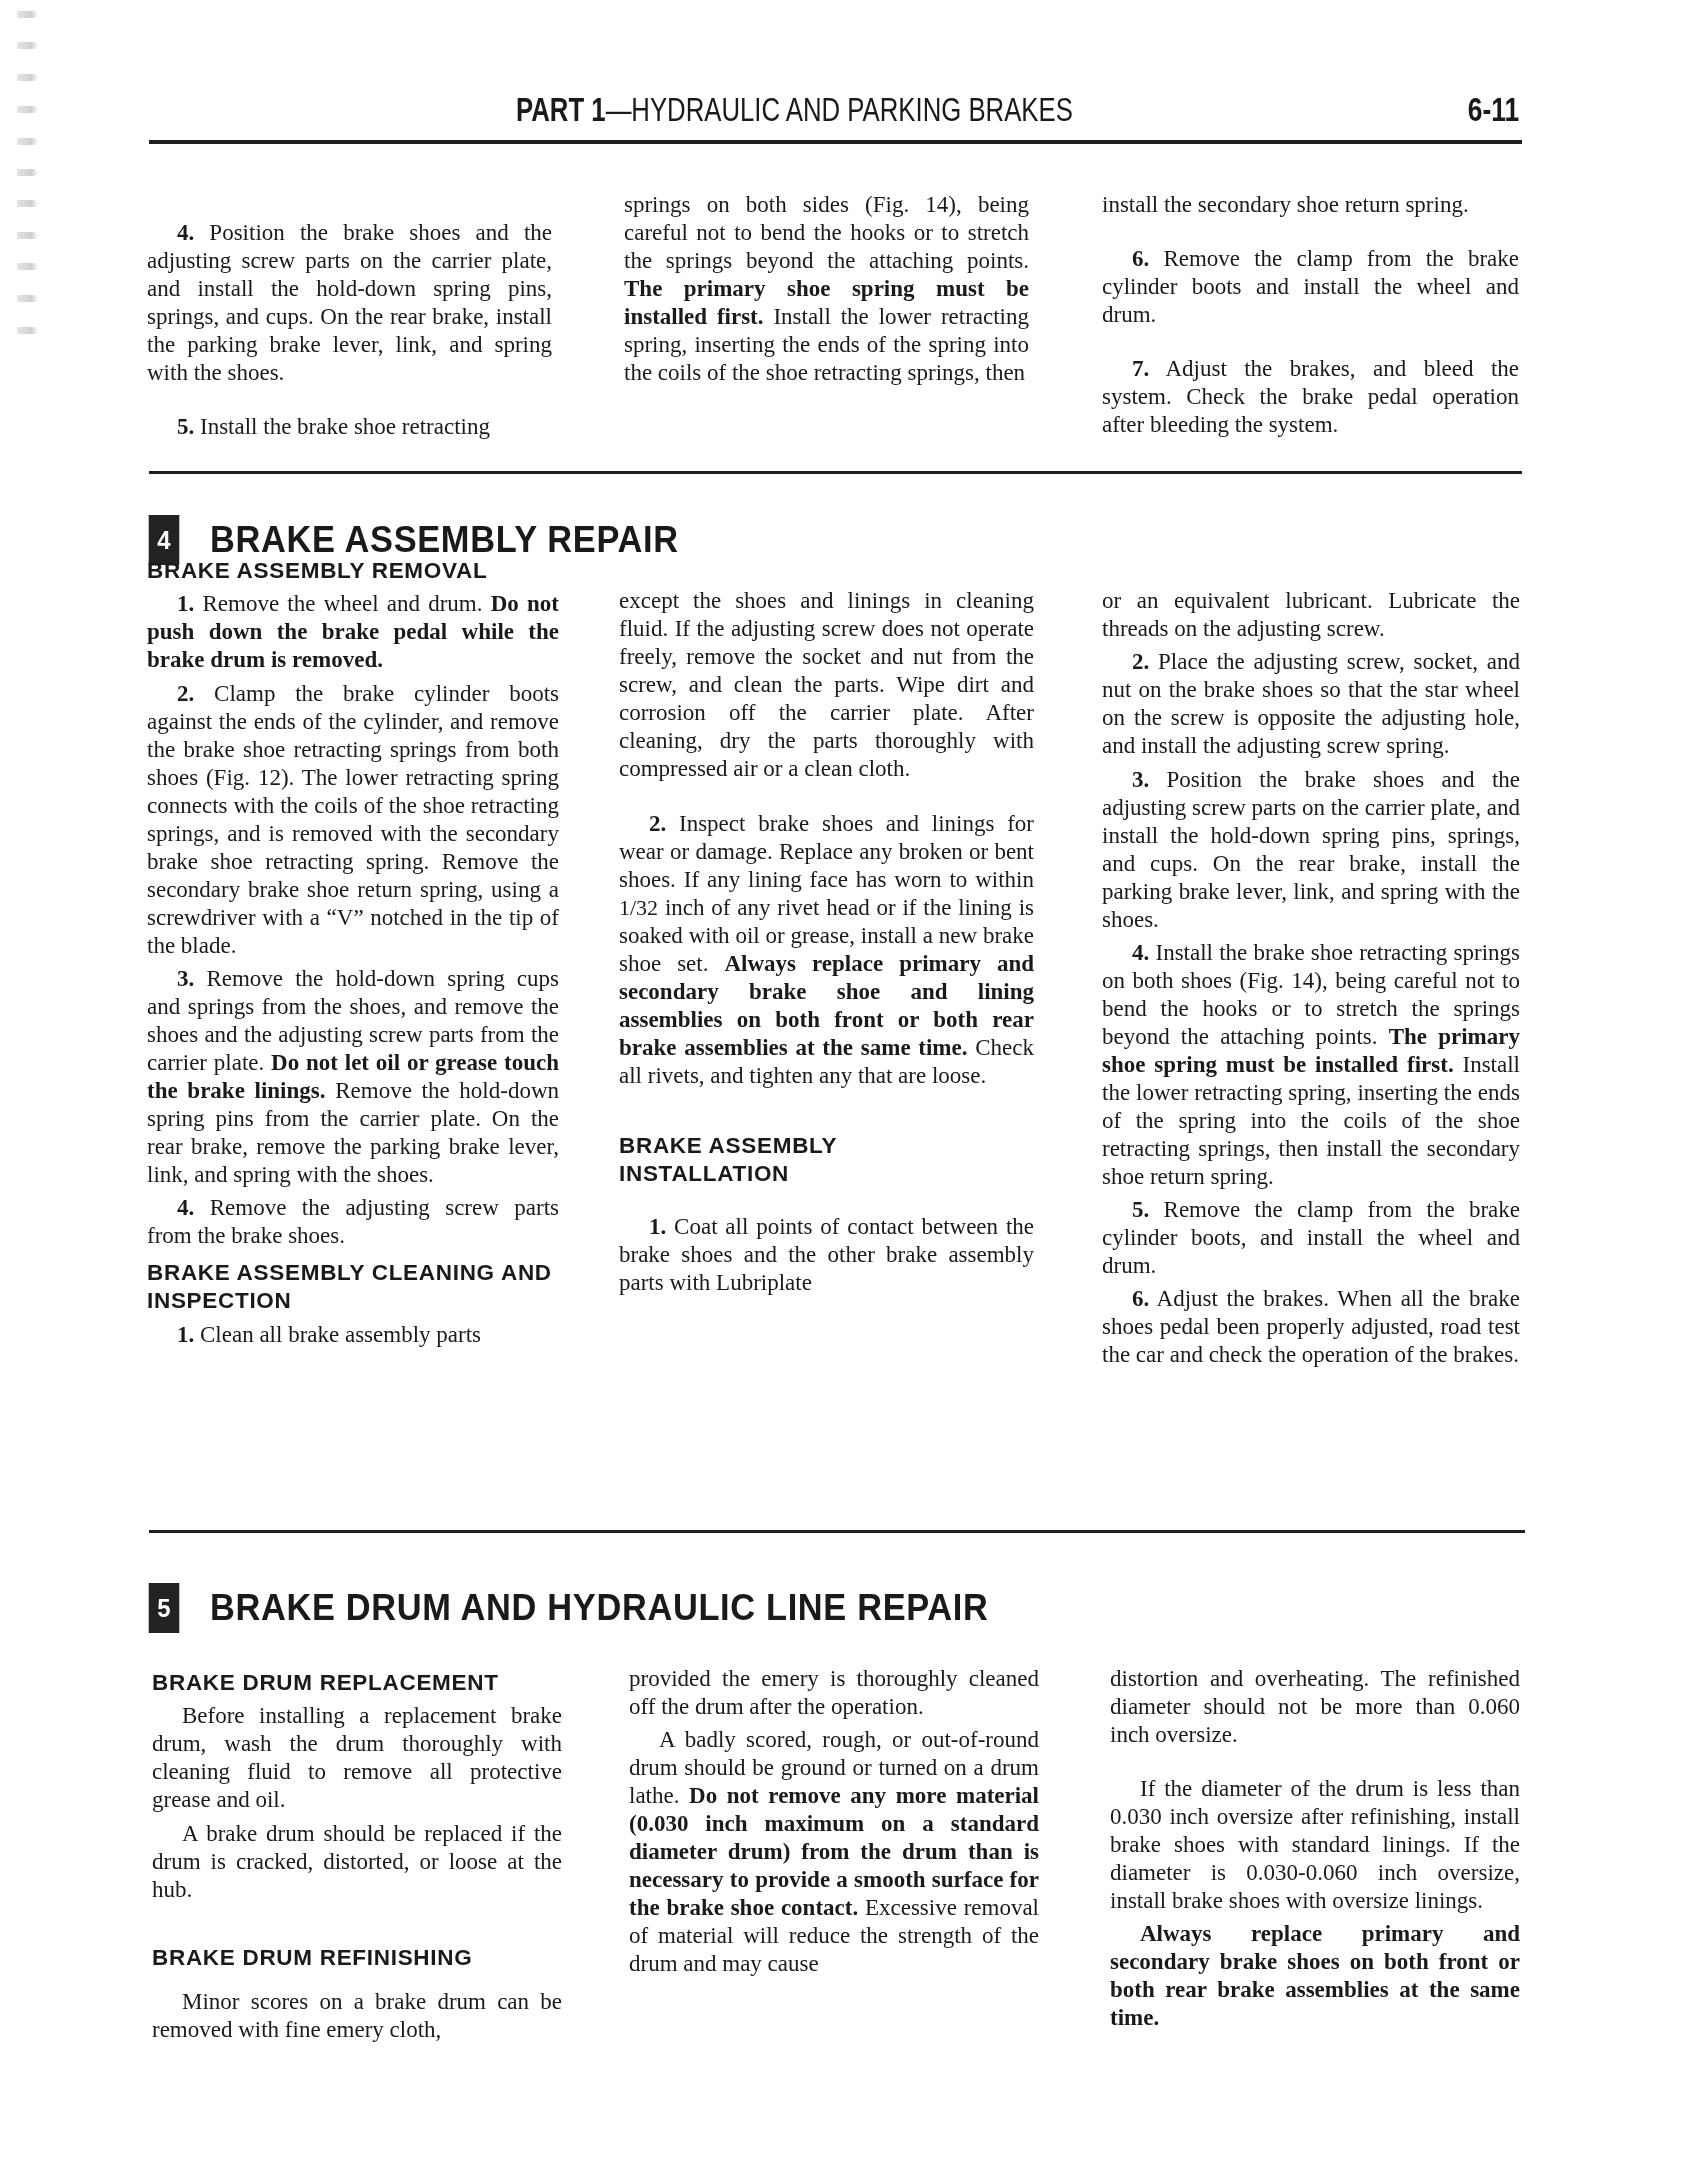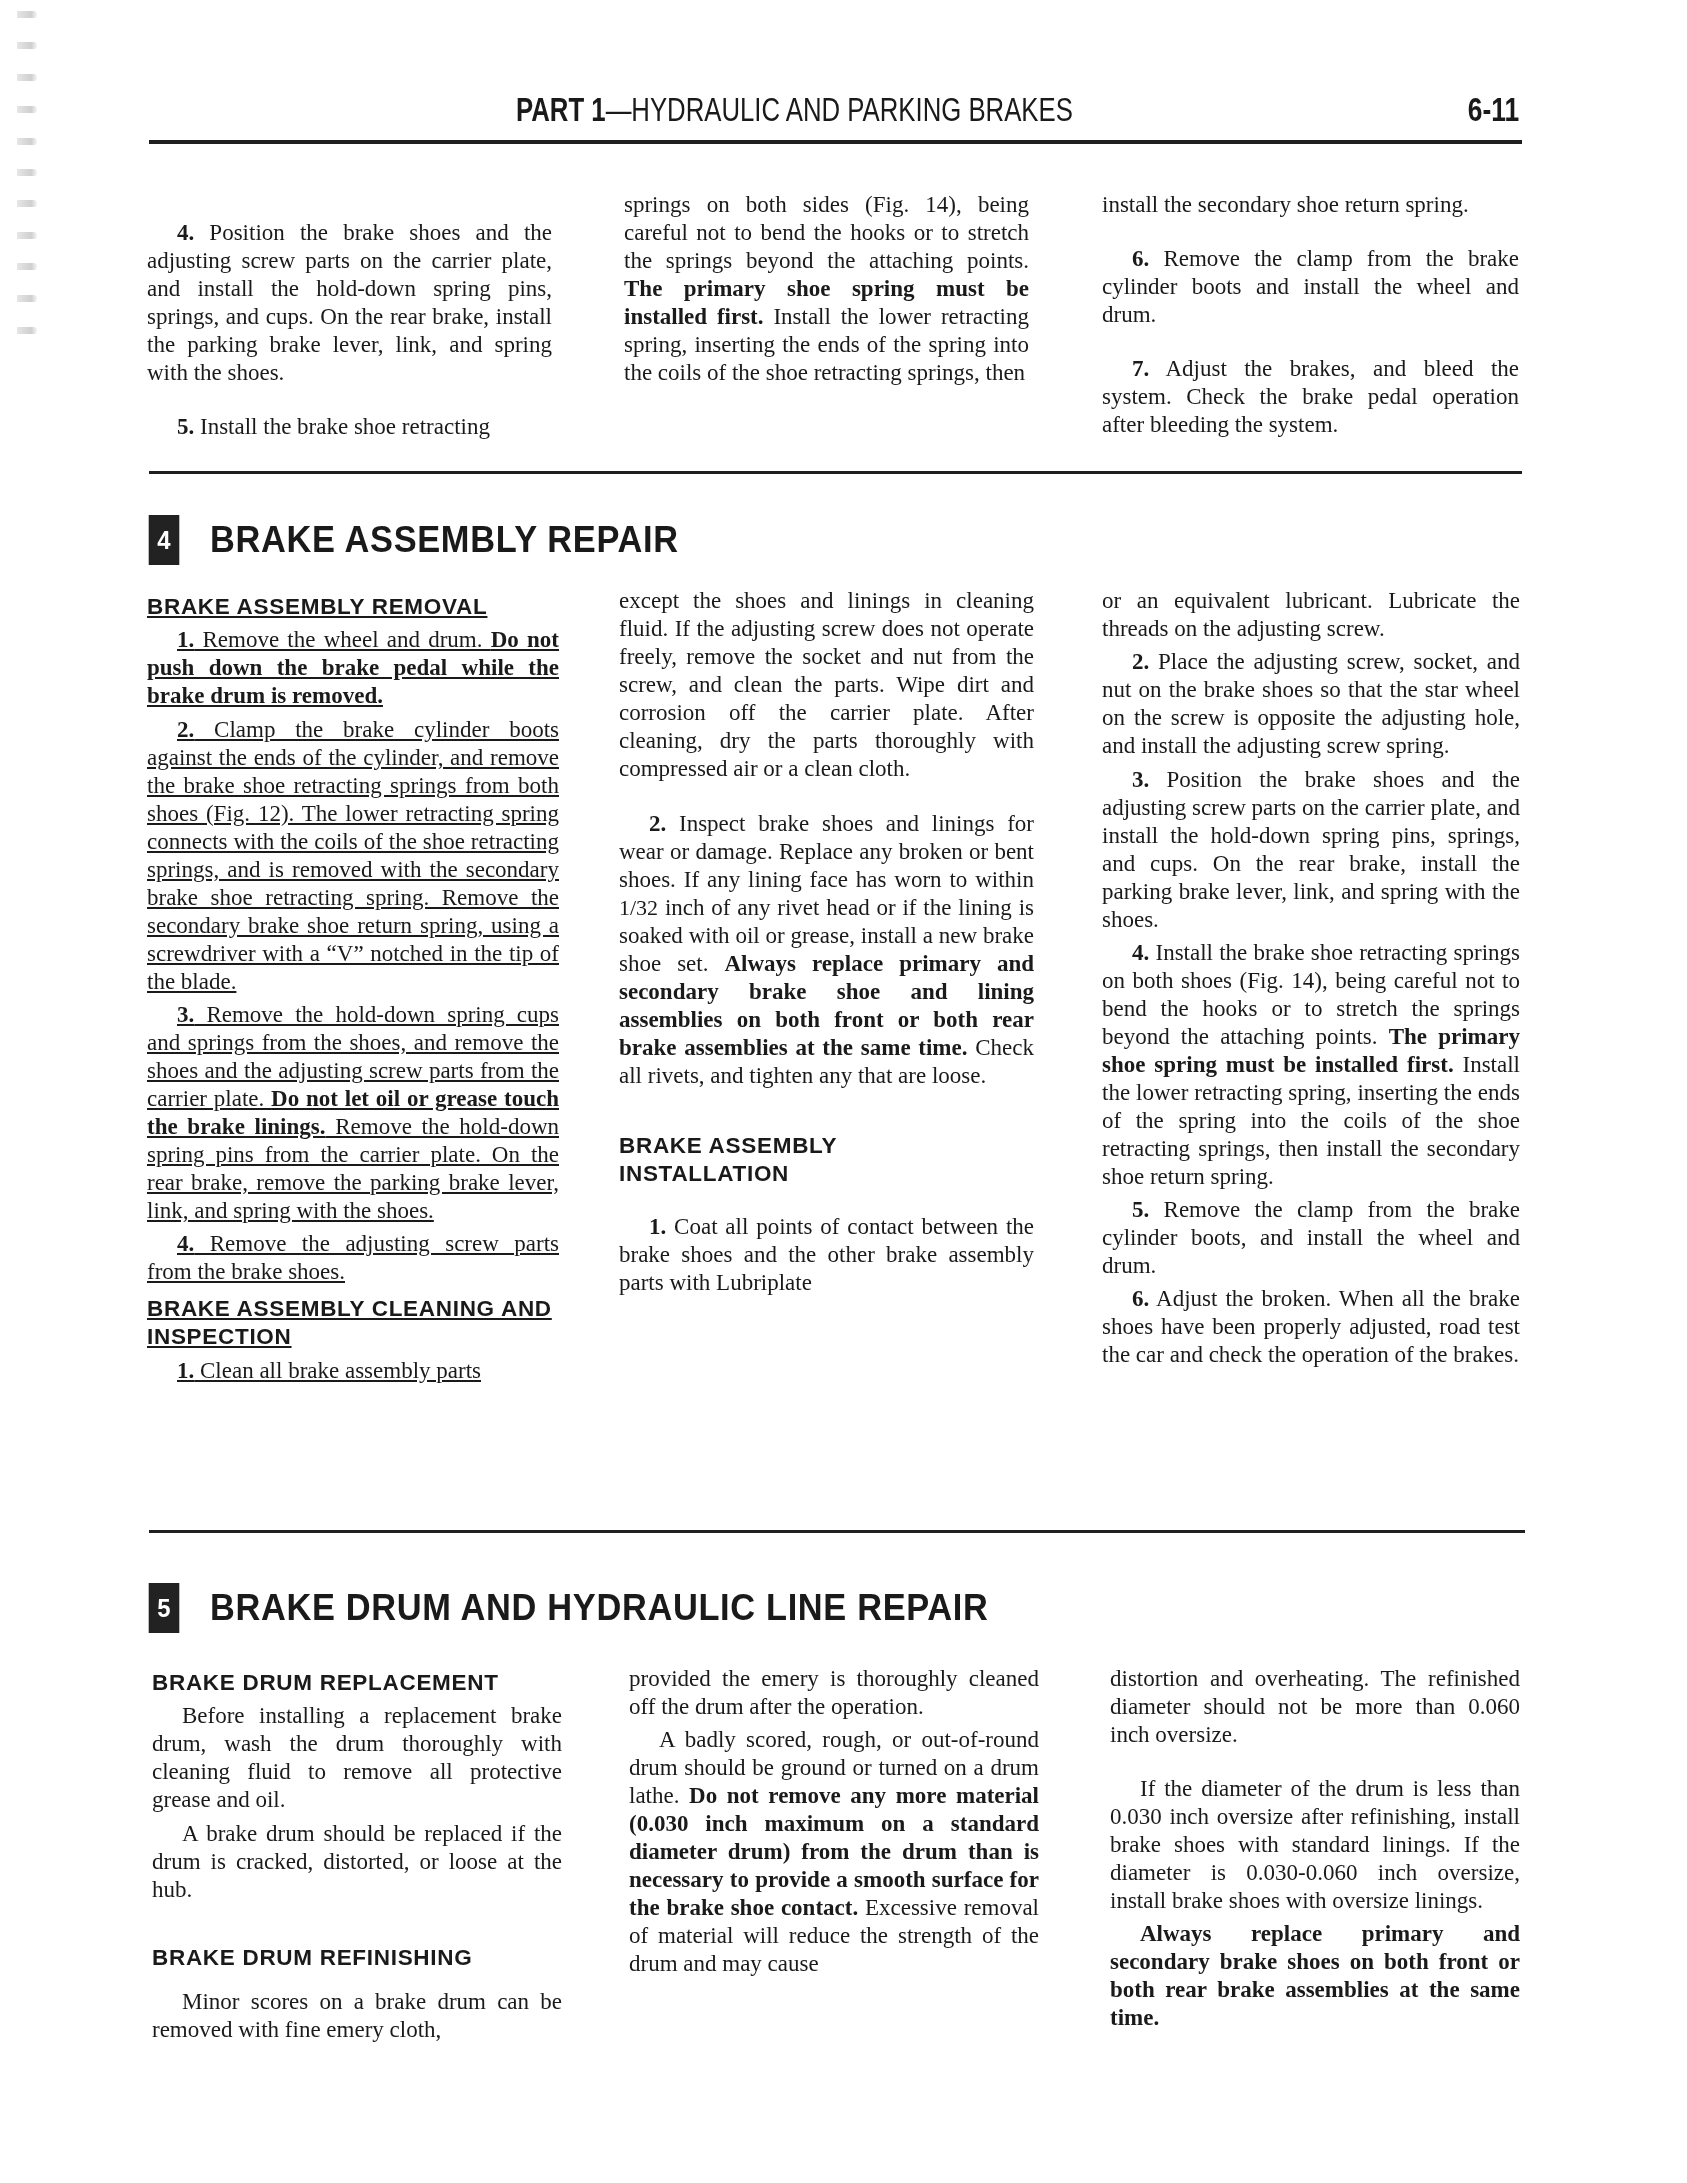--- a/index.html
+++ b/index.html
@@ -63,21 +63,21 @@
   <p class="ind"><b>7.</b><span> Adjust the brakes, and bleed the system. Check the brake pedal operation after bleeding the system.</span></p>
 </div>
 
 <div class="rule mid1"></div>
 
 <div class="section-head" style="top:513px;">
   <div class="section-badge">4</div>
   <div class="section-title">BRAKE ASSEMBLY REPAIR</div>
 </div>
 
-<div class="col" style="left:147px; top:593px; width:412px;text-decoration:underline;">
+<div class="col" style="left:147px; top:557px; width:412px;">
   <h3 class="sub-head">BRAKE ASSEMBLY REMOVAL</h3>
   <p class="ind gap"><b>1.</b><span> Remove the wheel and drum. </span><b>Do not push down the brake pedal while the brake drum is removed.</b></p>
   <p class="ind gap"><b>2.</b><span> Clamp the brake cylinder boots against the ends of the cylinder, and remove the brake shoe retracting springs from both shoes (Fig. 12). The lower retracting spring connects with the coils of the shoe retracting springs, and is removed with the secondary brake shoe retracting spring. Remove the secondary brake shoe return spring, using a screwdriver with a “V” notched in the tip of the blade.</span></p>
   <p class="ind gap"><b>3.</b><span> Remove the hold-down spring cups and springs from the shoes, and remove the shoes and the adjusting screw parts from the carrier plate. </span><b>Do not let oil or grease touch the brake linings.</b><span> Remove the hold-down spring pins from the carrier plate. On the rear brake, remove the parking brake lever, link, and spring with the shoes.</span></p>
   <p class="ind gap"><b>4.</b><span> Remove the adjusting screw parts from the brake shoes.</span></p>
   <h3 class="sub-head" style="margin-top:9.3px;">BRAKE ASSEMBLY CLEANING AND INSPECTION</h3>
   <p class="ind gap"><b>1.</b><span> Clean all brake assembly parts</span></p>
 </div>
 
 <div class="col" style="left:619px; top:587px; width:415px;">
@@ -86,21 +86,21 @@
   <h3 class="sub-head" style="margin-top:42px; width:238px;">BRAKE ASSEMBLY INSTALLATION</h3>
   <p class="ind" style="margin-top:25px;"><b>1.</b><span> Coat all points of contact between the brake shoes and the other brake assembly parts with Lubriplate</span></p>
 </div>
 
 <div class="col" style="left:1102px; top:587px; width:418px;">
   <p><span>or an equivalent lubricant. Lubricate the threads on the adjusting screw.</span></p>
   <p class="ind gap"><b>2.</b><span> Place the adjusting screw, socket, and nut on the brake shoes so that the star wheel on the screw is opposite the adjusting hole, and install the adjusting screw spring.</span></p>
   <p class="ind gap"><b>3.</b><span> Position the brake shoes and the adjusting screw parts on the carrier plate, and install the hold-down spring pins, springs, and cups. On the rear brake, install the parking brake lever, link, and spring with the shoes.</span></p>
   <p class="ind gap"><b>4.</b><span> Install the brake shoe retracting springs on both shoes (Fig. 14), being careful not to bend the hooks or to stretch the springs beyond the attaching points. </span><b>The primary shoe spring must be installed first.</b><span> Install the lower retracting spring, inserting the ends of the spring into the coils of the shoe retracting springs, then install the secondary shoe return spring.</span></p>
   <p class="ind gap"><b>5.</b><span> Remove the clamp from the brake cylinder boots, and install the wheel and drum.</span></p>
-  <p class="ind gap"><b>6.</b><span> Adjust the broken. When all the brake shoes have been properly adjusted, road test the car and check the operation of the brakes.</span></p>
+  <p class="ind gap"><b>6.</b><span> Adjust the brakes. When all the brake shoes pedal been properly adjusted, road test the car and check the operation of the brakes.</span></p>
 </div>
 
 <div class="rule mid2"></div>
 
 <div class="section-head" style="top:1581px;">
   <div class="section-badge">5</div>
   <div class="section-title">BRAKE DRUM AND HYDRAULIC LINE REPAIR</div>
 </div>
 
 <div class="col" style="left:152px; top:1669px; width:410px;">

